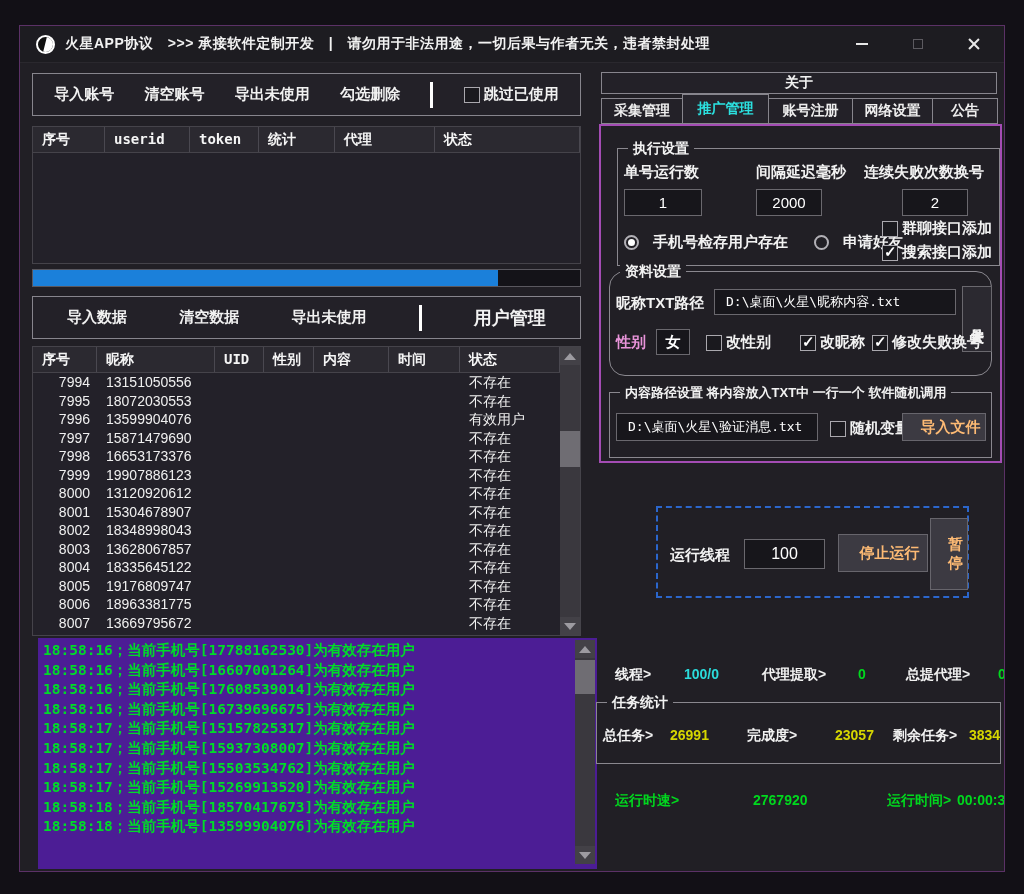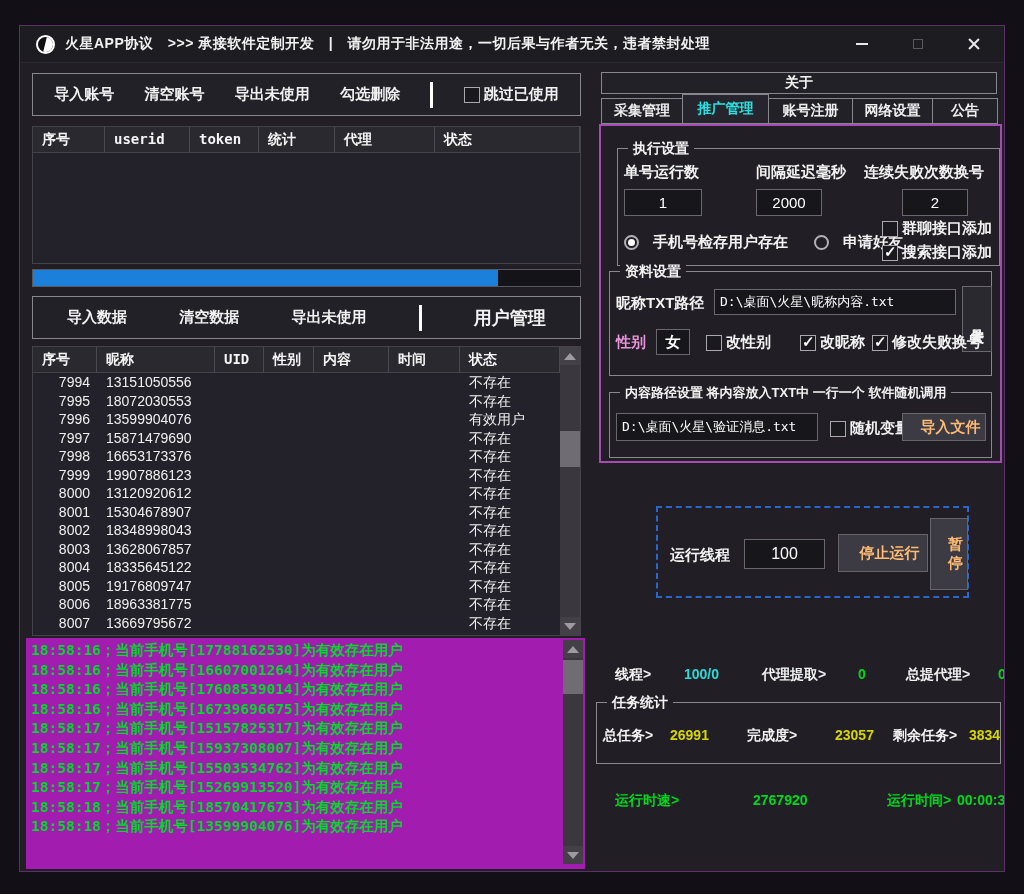--- a/index.html
+++ b/index.html
@@ -30,21 +30,21 @@
   .vsep{width:3px;height:26px;background:#fff;flex:none;}
   .cb{display:flex;align-items:center;gap:4px;color:#f2f2f2;font-size:15px;font-weight:bold;cursor:pointer;white-space:nowrap;}
   .cb .cbox{width:16px;height:16px;border:1px solid #aaa8ae;background:#1a191e;position:relative;flex:none;}
   .cb.on .cbox::after{content:"✓";position:absolute;left:1px;top:-3px;font-size:15px;color:#fff;font-weight:bold;}
   .radio{display:flex;align-items:center;gap:14px;color:#f2f2f2;font-size:15px;font-weight:bold;cursor:pointer;white-space:nowrap;}
   .radio .dot{width:15px;height:15px;border:2px solid #b2b0b6;border-radius:50%;position:relative;flex:none;}
   .radio.on .dot::after{content:"";position:absolute;inset:2px;border-radius:50%;background:#fff;}
   .ninput{background:#17161b;border:1px solid #6a686e;color:#fff;font-size:15px;
     font-family:inherit;text-align:center;position:absolute;}
   .pinput{background:#17161b;border:1px solid #6a686e;color:#fff;font-size:13px;
-    font-family:"DejaVu Sans Mono",monospace;padding:0 5px;position:absolute;}
+    font-family:"DejaVu Sans Mono",monospace;padding:0 11px;position:absolute;}
   .group{position:absolute;border:1px solid #8a888f;}
   .legend{position:absolute;top:-9px;left:10px;background:#211f25;padding:0 5px;
     color:#f2f2f2;font-size:14px;font-weight:bold;white-space:nowrap;}
 
   
   .toolbar1{left:12px;top:47px;width:549px;height:43px;display:flex;align-items:center;
     justify-content:space-around;padding:0 6px;}
   .thead{display:grid;background:#2b2930;border-bottom:1px solid #45434a;}
   .thead span{color:#f5f5f5;font-size:14px;font-weight:bold;line-height:25px;
     padding-left:9px;border-right:1px solid #4a4850;overflow:hidden;white-space:nowrap;}
@@ -62,38 +62,38 @@
   .trow{height:18.5px;}
   .trow .c{color:#f0f0f0;font-size:14px;line-height:18.5px;padding-left:9px;white-space:nowrap;overflow:hidden;}
   .trow .no{text-align:right;padding-right:7px;padding-left:0;}
   .vscroll{position:absolute;width:20px;background:#3a383e;}
   .sarrow{position:absolute;left:0;width:20px;height:18px;background:#434147;
     display:flex;align-items:center;justify-content:center;cursor:pointer;}
   .sarrow.top{top:0;} .sarrow.bottom{bottom:0;}
   .tri-up{width:0;height:0;border-left:6px solid transparent;border-right:6px solid transparent;border-bottom:7px solid #9d9ba1;}
   .tri-down{width:0;height:0;border-left:6px solid transparent;border-right:6px solid transparent;border-top:7px solid #9d9ba1;}
   .thumb{position:absolute;left:0;width:20px;background:#6f6d73;cursor:grab;}
-  .log{position:absolute;left:6px;top:612px;width:559px;height:231px;background:#a21caf;}
+  .log{position:absolute;left:18px;top:612px;width:559px;height:231px;background:#4c1d95;}
   .loglines{position:absolute;left:5px;top:3px;right:24px;overflow:hidden;height:224px;}
   .logline{color:#00dc28;font-size:14.5px;font-weight:bold;line-height:19.6px;
     font-family:"DejaVu Sans Mono",monospace;white-space:nowrap;}
 
   
   .about{left:581px;top:46px;width:396px;height:22px;display:flex;align-items:center;justify-content:center;cursor:pointer;}
   .about span{color:#f2f2f2;font-size:14px;font-weight:bold;}
   .tabs{position:absolute;left:581px;top:68px;width:400px;height:30px;display:flex;align-items:flex-end;}
   .tab{height:26px;border:1px solid #87858d;background:#232128;color:#eee;font-size:14px;font-weight:bold;
     display:flex;align-items:center;justify-content:center;cursor:pointer;margin-left:-1px;white-space:nowrap;}
   .tab:first-child{margin-left:0;}
   .tab.active{height:30px;color:#2be0e0;background:#26242c;z-index:2;}
   .panel{position:absolute;left:579px;top:98px;width:403px;height:339px;border:2px solid #a44cb4;}
 
   .g1{left:16px;top:14px;width:383px;height:118px;margin-top:8px;}
   .flabel{position:absolute;color:#f2f2f2;font-size:15px;font-weight:bold;white-space:nowrap;}
-  .g2{left:8px;top:145px;width:383px;height:105px;}
+  .g2{left:8px;top:145px;width:383px;height:105px;border-radius:16px;}
   .vbtn{position:absolute;left:352px;top:14px;width:30px;height:66px;background:#2b2930;
     border:1px solid #6a686e;color:#f2f2f2;font-size:13px;font-weight:bold;
     writing-mode:vertical-rl;text-align:center;line-height:28px;cursor:pointer;font-family:inherit;}
   .pink{color:#e994da;}
   .gender{position:absolute;left:46px;top:57px;width:34px;height:26px;background:#17161b;
     border:1px solid #6a686e;color:#fff;font-size:15px;font-weight:bold;
     display:flex;align-items:center;justify-content:center;cursor:pointer;}
   .g3{left:8px;top:266px;width:383px;height:66px;}
   .gbtn{position:absolute;background:#3c3a42;border:1px solid #67656c;color:#fdba74;
     font-size:15px;font-weight:bold;font-family:Liberation Sans, sans-serif;cursor:pointer;padding-left:13px;}

